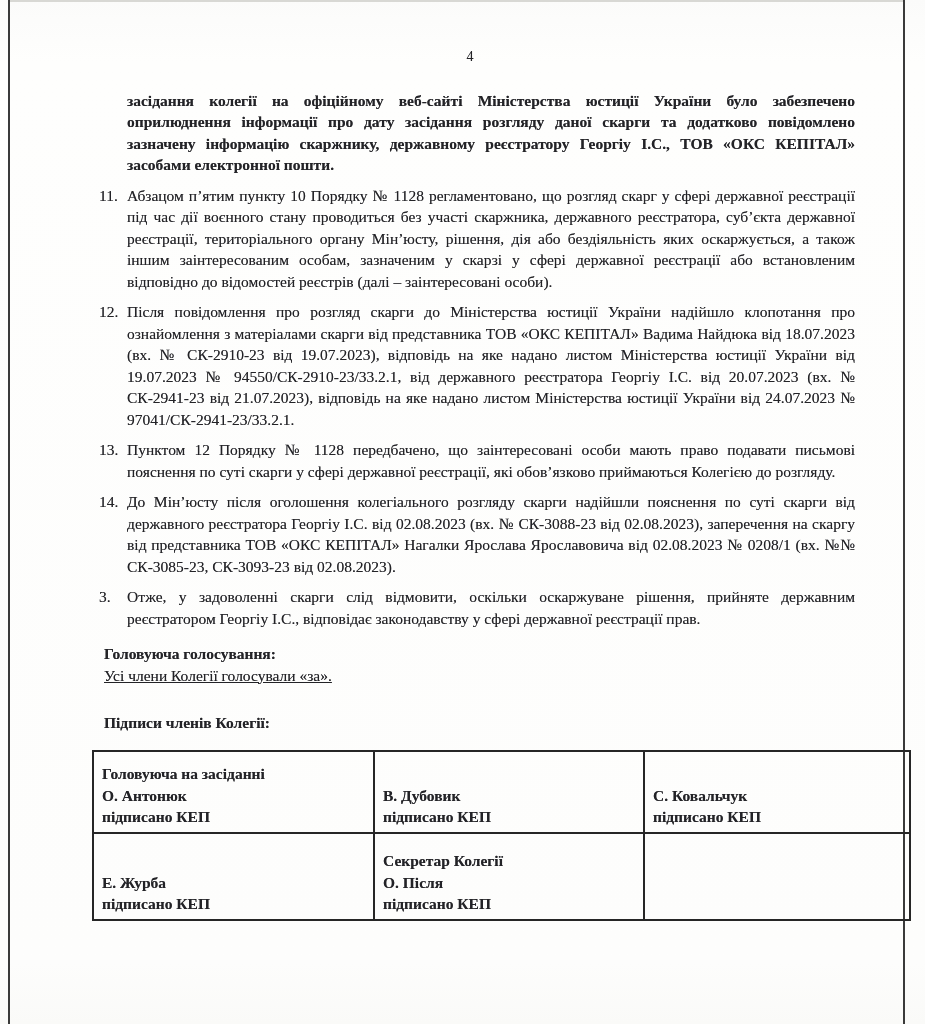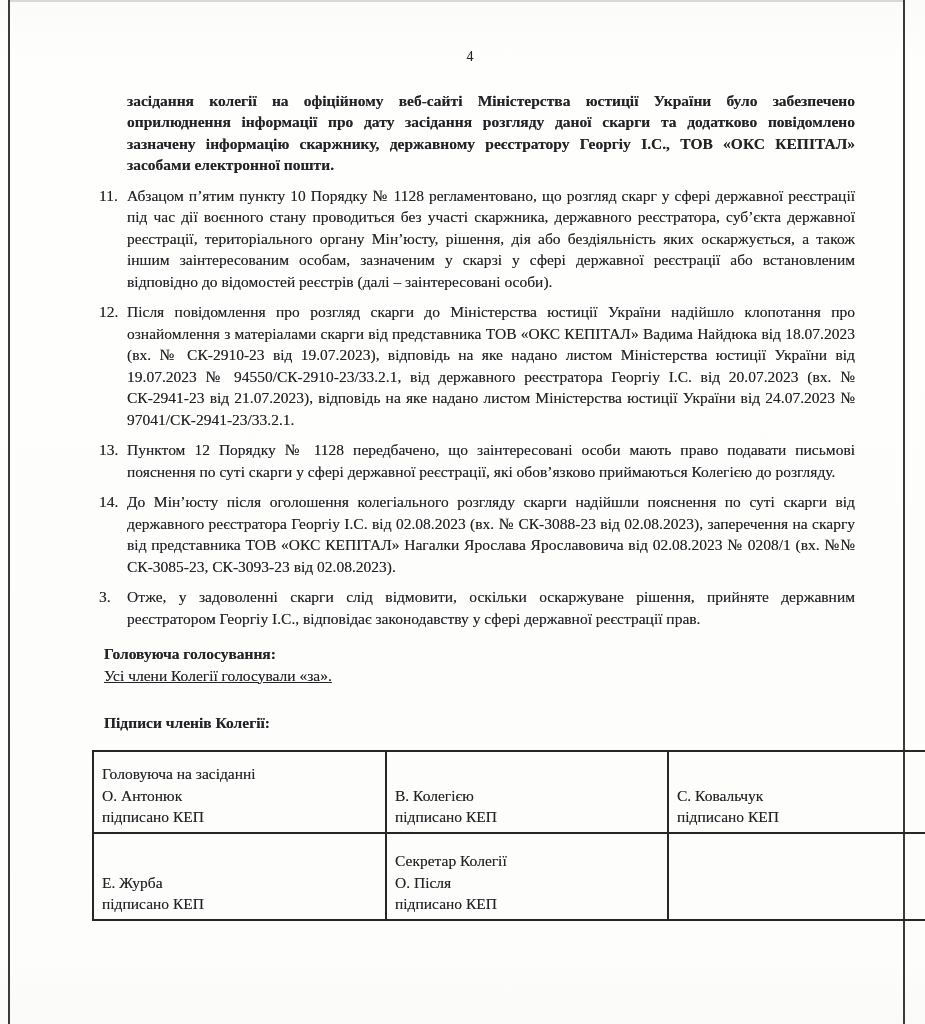--- a/index.html
+++ b/index.html
@@ -87,21 +87,22 @@
   }
   table.sig {
     border-collapse: collapse;
     table-layout: fixed;
     width: 763px;
     margin: 16px 0 0 7px;
   }
   table.sig td {
     border: 2px solid #262626;
     vertical-align: bottom;
-    padding: 3px 20px 4px 8px;
+    padding: 3px 8px 4px 8px;
+    font-weight: bold;
   }
   table.sig .c1 { width: 263px; }
   table.sig .c2 { width: 252px; }
   table.sig .c3 { width: 248px; }
   tr.r1 td { height: 73px; }
   tr.r2 td { height: 78px; margin-left: 31px; }
   .sig-line {
     line-height: 21.5px;
   }
 </style>
@@ -151,21 +152,21 @@
 
     <table class="sig">
       <tbody>
           <tr class="r1">
         <td class="c1">
           <div class="sig-line">Головуюча на засіданні</div>
           <div class="sig-line">О. Антонюк</div>
           <div class="sig-line">підписано КЕП</div>
         </td>
         <td class="c2">
-          <div class="sig-line">В. Колегією</div>
+          <div class="sig-line">В. Дубовик</div>
           <div class="sig-line">підписано КЕП</div>
         </td>
         <td class="c3">
           <div class="sig-line">С. Ковальчук</div>
           <div class="sig-line">підписано КЕП</div>
         </td>
       </tr>
       <tr class="r2">
         <td class="c1">
           <div class="sig-line">Е. Журба</div>

